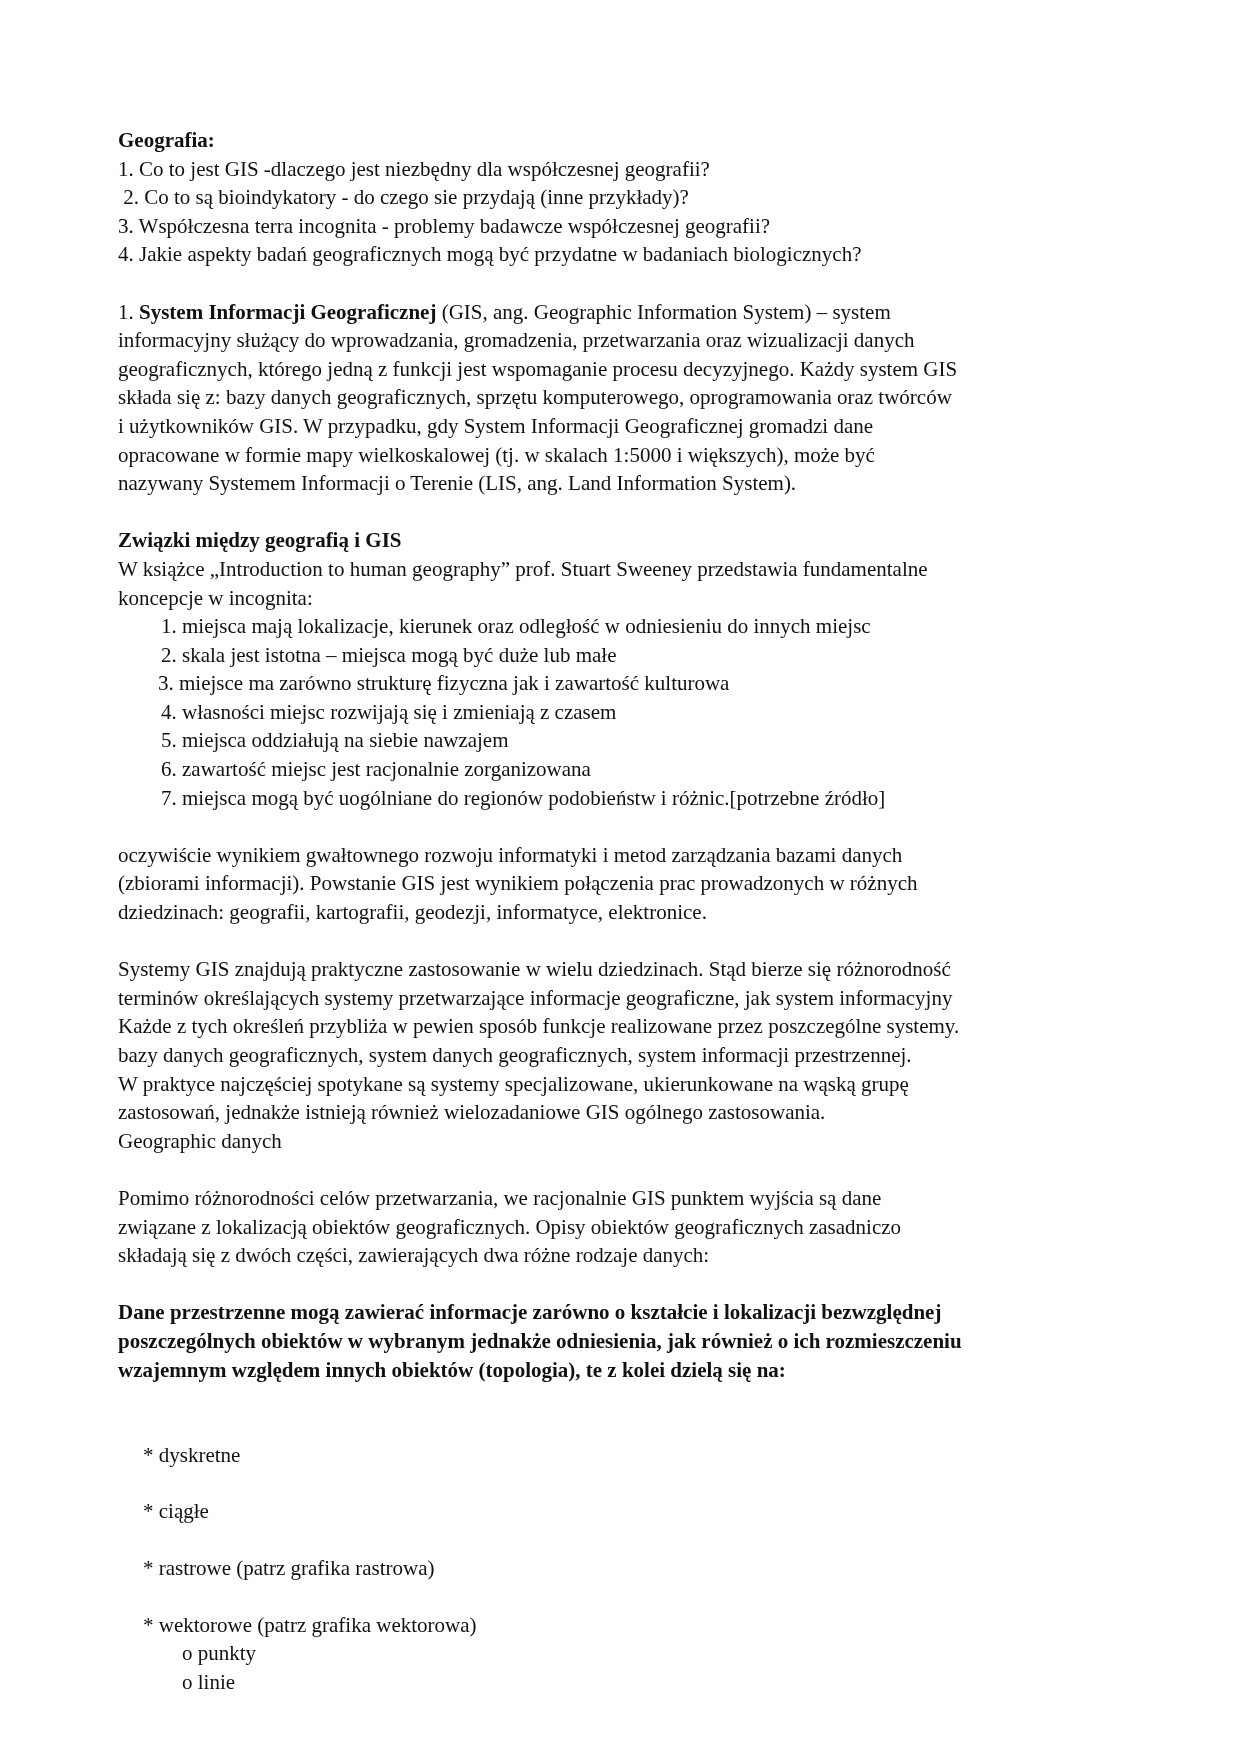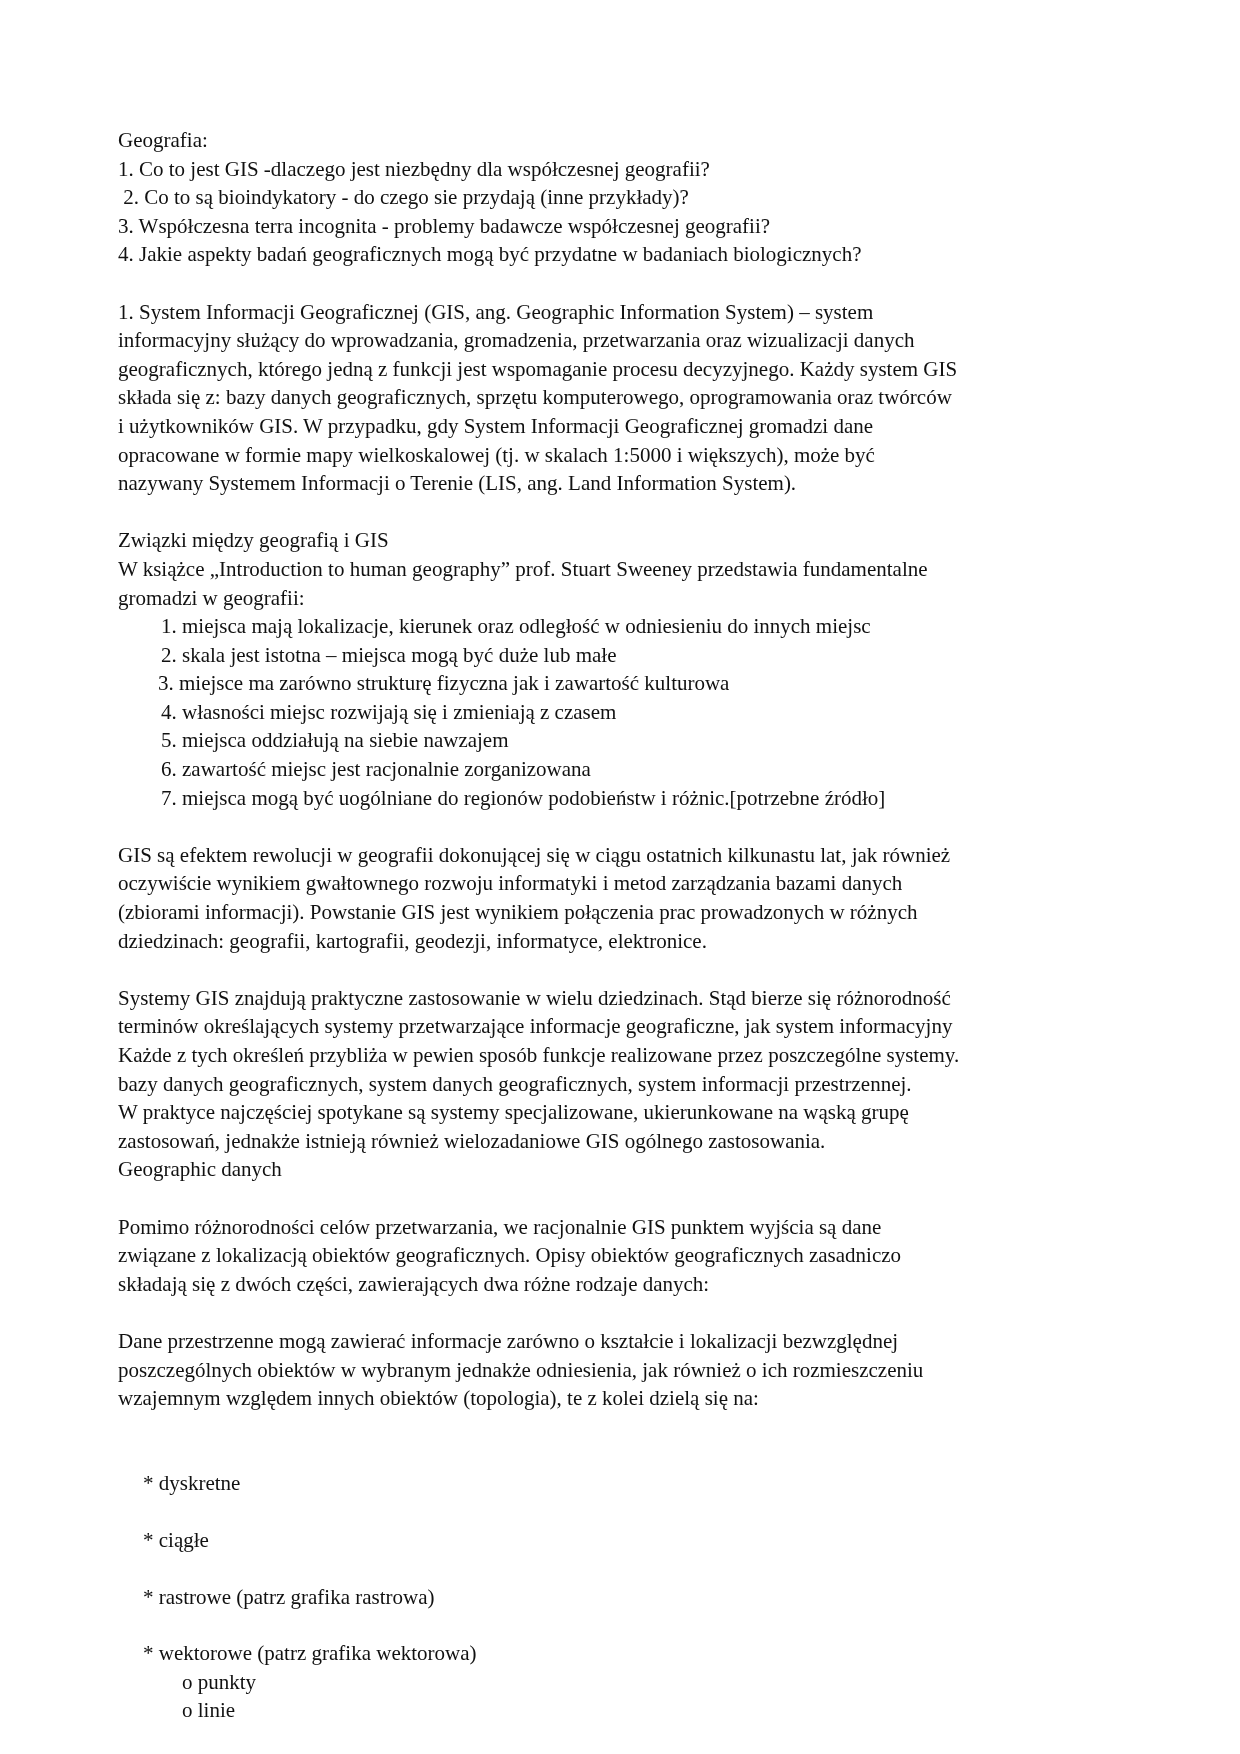--- a/index.html
+++ b/index.html
@@ -21,21 +21,21 @@
       left: 118px;
       top: 126px;
       width: 1010px;
     }
     .line {
       height: 28.6px;
       line-height: 28.6px;
       white-space: nowrap;
     }
     .gap { height: 28.6px; }
-    .bold { font-weight: normal; }
+    .bold { font-weight: bold; }
     .star-list { padding-left: 25px; margin-top: 28px; }
     .sub-list { padding-left: 64px; }
     .list-item { padding-left: 43px; }
   </style>
 </head>
 <body>
 
 <div class="page">
 
   <div class="line bold">Geografia:</div>
@@ -51,32 +51,31 @@
   <div class="line">geograficznych, którego jedną z funkcji jest wspomaganie procesu decyzyjnego. Każdy system GIS</div>
   <div class="line">składa się z: bazy danych geograficznych, sprzętu komputerowego, oprogramowania oraz twórców</div>
   <div class="line">i użytkowników GIS. W przypadku, gdy System Informacji Geograficznej gromadzi dane</div>
   <div class="line">opracowane w formie mapy wielkoskalowej (tj. w skalach 1:5000 i większych), może być</div>
   <div class="line">nazywany Systemem Informacji o Terenie (LIS, ang. Land Information System).</div>
 
   <div class="gap"></div>
 
   <div class="line bold">Związki między geografią i GIS</div>
   <div class="line">W książce „Introduction to human geography” prof. Stuart Sweeney przedstawia fundamentalne</div>
-  <div class="line">gromadzi w geografii:</div>
+  <div class="line">koncepcje w incognita:</div>
   <div class="line list-item">1. miejsca mają lokalizacje, kierunek oraz odległość w odniesieniu do innych miejsc</div>
   <div class="line list-item">2. skala jest istotna – miejsca mogą być duże lub małe</div>
   <div class="line list-item" style="padding-left:40px;">3. miejsce ma zarówno strukturę fizyczna jak i zawartość kulturowa</div>
   <div class="line list-item">4. własności miejsc rozwijają się i zmieniają z czasem</div>
   <div class="line list-item">5. miejsca oddziałują na siebie nawzajem</div>
   <div class="line list-item">6. zawartość miejsc jest racjonalnie zorganizowana</div>
   <div class="line list-item">7. miejsca mogą być uogólniane do regionów podobieństw i różnic.[potrzebne źródło]</div>
 
   <div class="gap"></div>
 
-  <div class="line">GIS są efektem rewolucji w geografii dokonującej się w ciągu ostatnich kilkunastu lat, jak również</div>
   <div class="line">oczywiście wynikiem gwałtownego rozwoju informatyki i metod zarządzania bazami danych</div>
   <div class="line">(zbiorami informacji). Powstanie GIS jest wynikiem połączenia prac prowadzonych w różnych</div>
   <div class="line">dziedzinach: geografii, kartografii, geodezji, informatyce, elektronice.</div>
 
   <div class="gap"></div>
 
   <div class="line">Systemy GIS znajdują praktyczne zastosowanie w wielu dziedzinach. Stąd bierze się różnorodność</div>
   <div class="line">terminów określających systemy przetwarzające informacje geograficzne, jak system informacyjny</div>
   <div class="line">Każde z tych określeń przybliża w pewien sposób funkcje realizowane przez poszczególne systemy.</div>
   <div class="line">bazy danych geograficznych, system danych geograficznych, system informacji przestrzennej.</div>

